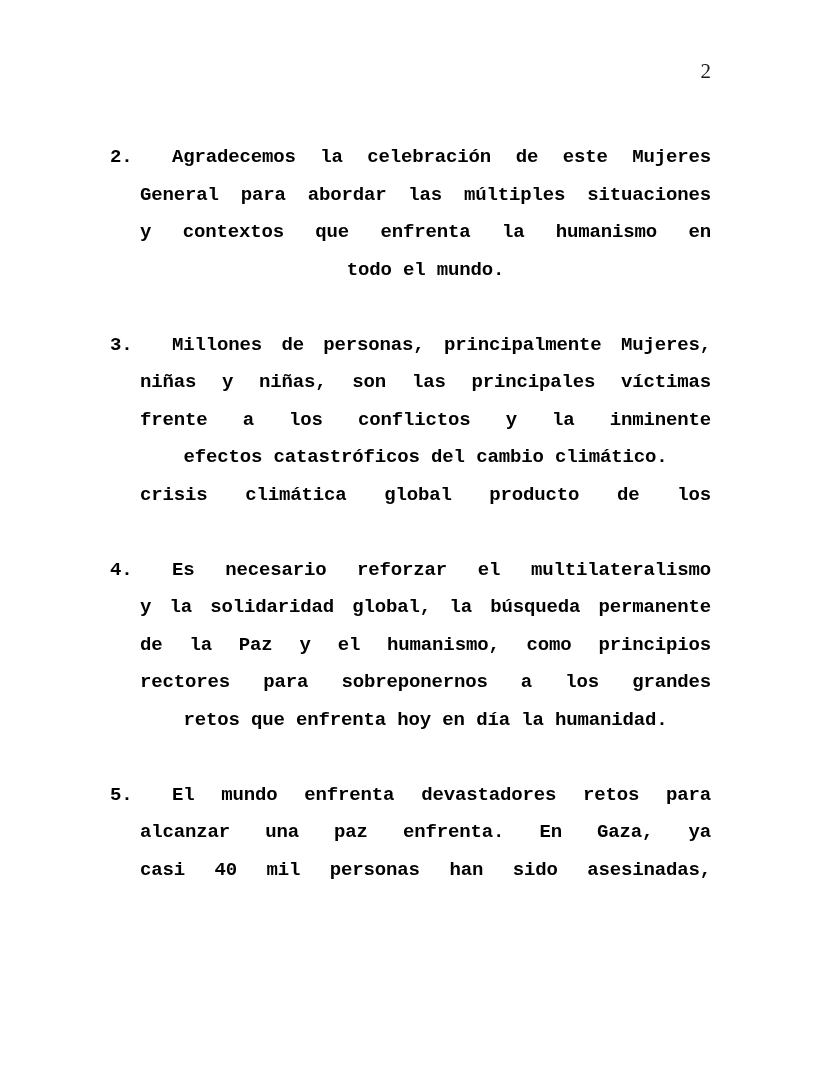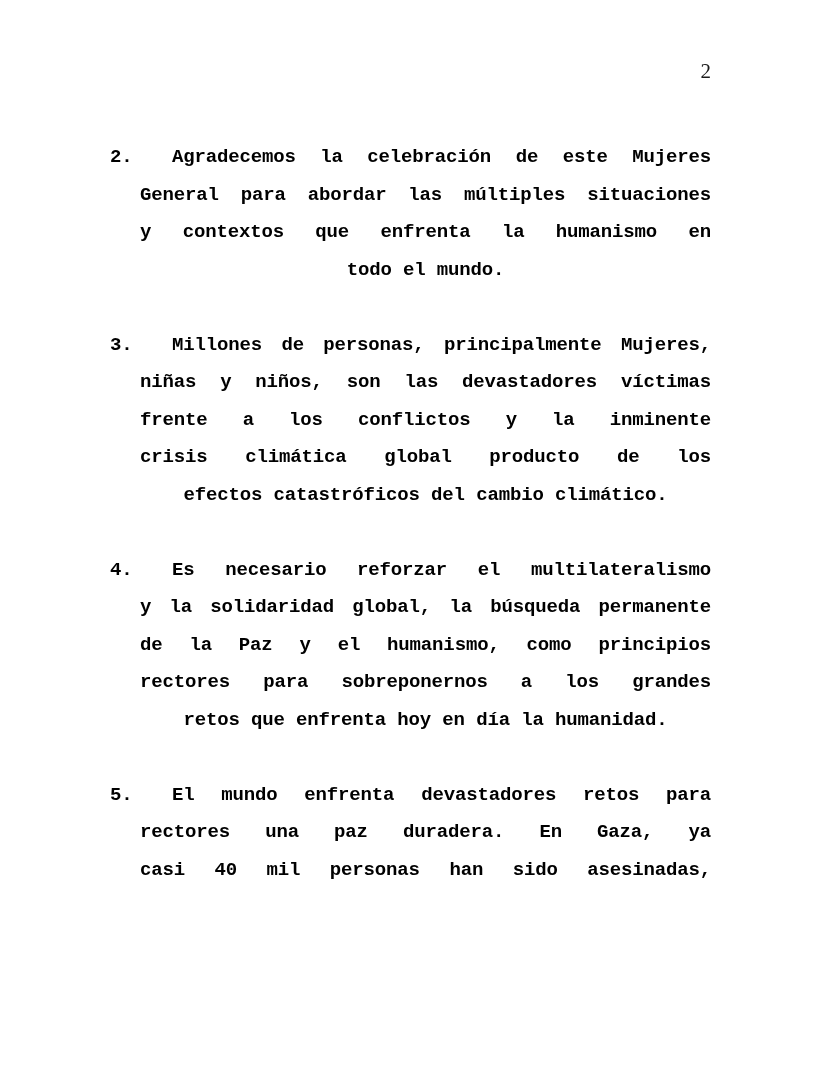--- a/index.html
+++ b/index.html
@@ -85,37 +85,37 @@
         </div>
         <div class="cont just">General para abordar las múltiples situaciones</div>
         <div class="cont just">y contextos que enfrenta la humanismo en</div>
         <div class="cont plain-line">todo el mundo.</div>
       </div>
       <div class="para">
         <div class="row">
           <span class="num">3.</span>
           <span class="line just">Millones de personas, principalmente Mujeres,</span>
         </div>
-        <div class="cont just">niñas y niños, son las devastadores víctimas</div>
+        <div class="cont just">niñas y niñas, son las principales víctimas</div>
         <div class="cont just">frente a los conflictos y la inminente</div>
+        <div class="cont plain-line">efectos catastróficos del cambio climático.</div>
         <div class="cont just">crisis climática global producto de los</div>
-        <div class="cont plain-line">efectos catastróficos del cambio climático.</div>
       </div>
       <div class="para">
         <div class="row">
           <span class="num">4.</span>
           <span class="line just">Es necesario reforzar el multilateralismo</span>
         </div>
         <div class="cont just">y la solidaridad global, la búsqueda permanente</div>
         <div class="cont just">de la Paz y el humanismo, como principios</div>
         <div class="cont just">rectores para sobreponernos a los grandes</div>
         <div class="cont plain-line">retos que enfrenta hoy en día la humanidad.</div>
       </div>
       <div class="para">
         <div class="row">
           <span class="num">5.</span>
           <span class="line just">El mundo enfrenta devastadores retos para</span>
         </div>
-        <div class="cont just">rectores una paz duradera. En Gaza, ya</div>
+        <div class="cont just">alcanzar una paz enfrenta. En Gaza, ya</div>
         <div class="cont just">casi 40 mil personas han sido asesinadas,</div>
       </div>
     </div>
 </div>
 
 </body></html>

